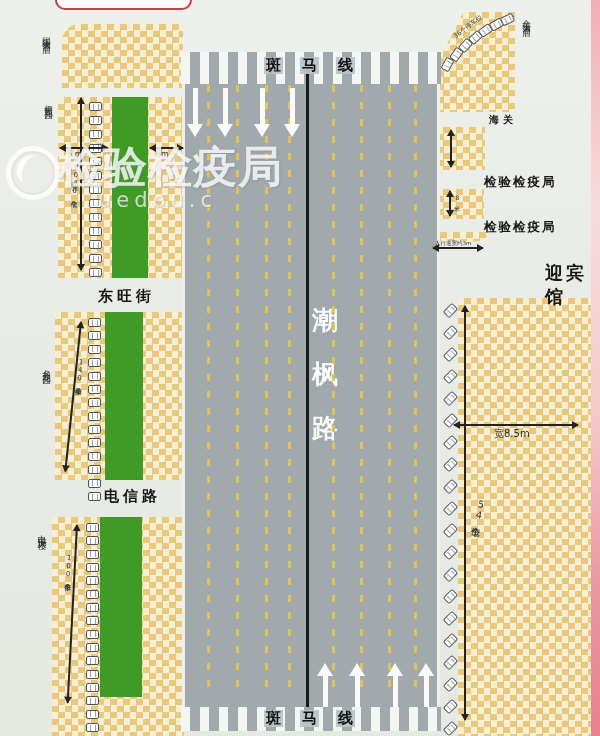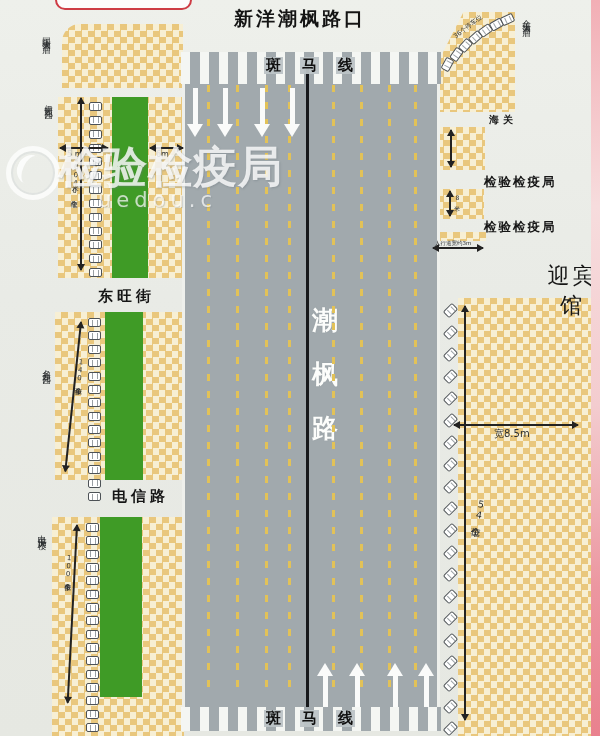--- a/index.html
+++ b/index.html
@@ -52,21 +52,21 @@
   .dim-v::before{content:'';position:absolute;top:-1px;left:-3.2px;width:0;height:0;
     border-left:4px solid transparent;border-right:4px solid transparent;border-bottom:7px solid #222;}
   .dim-v::after{content:'';position:absolute;bottom:-1px;left:-3.2px;width:0;height:0;
     border-left:4px solid transparent;border-right:4px solid transparent;border-top:7px solid #222;}
   
   .lbl{position:absolute;z-index:14;color:#161616;}
   .street{font-size:15px;font-weight:bold;letter-spacing:4px;}
   .vtext{writing-mode:vertical-rl;text-orientation:upright;letter-spacing:2px;}
   .bldg{font-size:8.5px;color:#25282a;}
   .tiny{font-size:7px;color:#2b2e30;letter-spacing:0;}
-  .big{font-size:22px;font-weight:normal;letter-spacing:3px;text-align:center;}
+  .big{font-size:18px;font-weight:bold;letter-spacing:3px;}
   .mid{font-size:12.5px;font-weight:bold;letter-spacing:2px;}
   #title{left:0;right:0;top:6px;text-align:center;font-size:19px;font-weight:bold;
     letter-spacing:3px;z-index:15;color:#141414;}
   
   #redbox{left:55px;top:-15px;width:133px;height:21px;border:2.5px solid #ce3c45;
     border-radius:10px;background:#fdfcfc;z-index:16;}
   #pinkedge{right:0;top:0;width:9px;height:736px;z-index:18;
     background:linear-gradient(180deg,#f2aeb5 0%,#f7dcdd 28%,#f3cccf 55%,#ec96a0 80%,#e9818e 100%);}
   
   #wm{left:6px;top:138px;z-index:40;pointer-events:none;}
@@ -80,21 +80,20 @@
     color:rgba(255,255,255,.7);text-shadow:1px 1px 1px rgba(120,128,135,.3);}
 </style>
 </head>
 <body>
 
 <div id="canvas">
 
   <div id="redbox" class="abs"></div>
   <div id="pinkedge" class="abs"></div>
 
-  <div id="title" class="abs">新洋潮枫路口</div>
 
   <div class="abs checker" style="left:62px;top:24px;width:121px;height:64px;border-radius:18px 0 0 0;"></div>
   <div class="abs checker" style="left:58px;top:97px;width:126px;height:181px;">
     <div class="green" style="left:54px;top:0;width:36px;height:100%;"></div>
   </div>
   <div class="abs checker" style="left:55px;top:312px;width:129px;height:168px;">
     <div class="green" style="left:50px;top:0;width:38px;height:100%;"></div>
   </div>
   <div class="abs checker" style="left:52px;top:517px;width:132px;height:219px;">
     <div class="green" style="left:48px;top:0;width:42px;height:180px;"></div>
@@ -227,21 +226,21 @@
       <div class="car" style="left: 479px; top: 26px; transform: rotate(-36deg);"></div>
       <div class="car" style="left: 490px; top: 20px; transform: rotate(-30deg);"></div>
       <div class="car" style="left: 501px; top: 15px; transform: rotate(-25deg);"></div>
     </div>
 
   <div class="lbl vtext bldg" style="left:41px;top:30px;height:74px;">国际大酒店</div>
   <div class="lbl vtext bldg" style="left:43px;top:98px;height:44px;">伊甸花园</div>
   <div class="lbl vtext bldg" style="left:41px;top:363px;height:48px;">名邦花园</div>
   <div class="lbl vtext bldg" style="left:35px;top:528px;height:58px;font-size:9px;">电信大楼</div>
   <div class="lbl street" style="left:98px;top:287px;">东旺街</div>
-  <div class="lbl street" style="left:112px;top:487px;">电信路</div>
+  <div class="lbl street" style="left:104px;top:487px;">电信路</div>
   <div class="lbl tiny" style="left:67px;top:150px;font-size:8px;">5 m</div>
   <div class="lbl tiny" style="left:156px;top:150px;font-size:8px;">6m</div>
   <div class="lbl vtext tiny" style="left:69px;top:155px;height:92px;transform:rotate(4deg);">200米40个车位</div>
   <div class="lbl vtext tiny" style="left:72px;top:358px;height:84px;transform:rotate(6deg);">140多个车位</div>
   <div class="lbl vtext tiny" style="left:62px;top:554px;height:84px;transform:rotate(3deg);">100多个车位</div>
 
   <div class="lbl vtext bldg" style="left:521px;top:13px;height:68px;">金信大酒店</div>
   <div class="lbl tiny" style="left:452px;top:34px;transform:rotate(-38deg);transform-origin:left top;font-size:6.5px;">36个停车位</div>
   <div class="lbl mid" style="left:489px;top:113px;font-size:10px;letter-spacing:4px;">海关</div>
   <div class="lbl mid" style="left:484px;top:174px;">检验检疫局</div>

